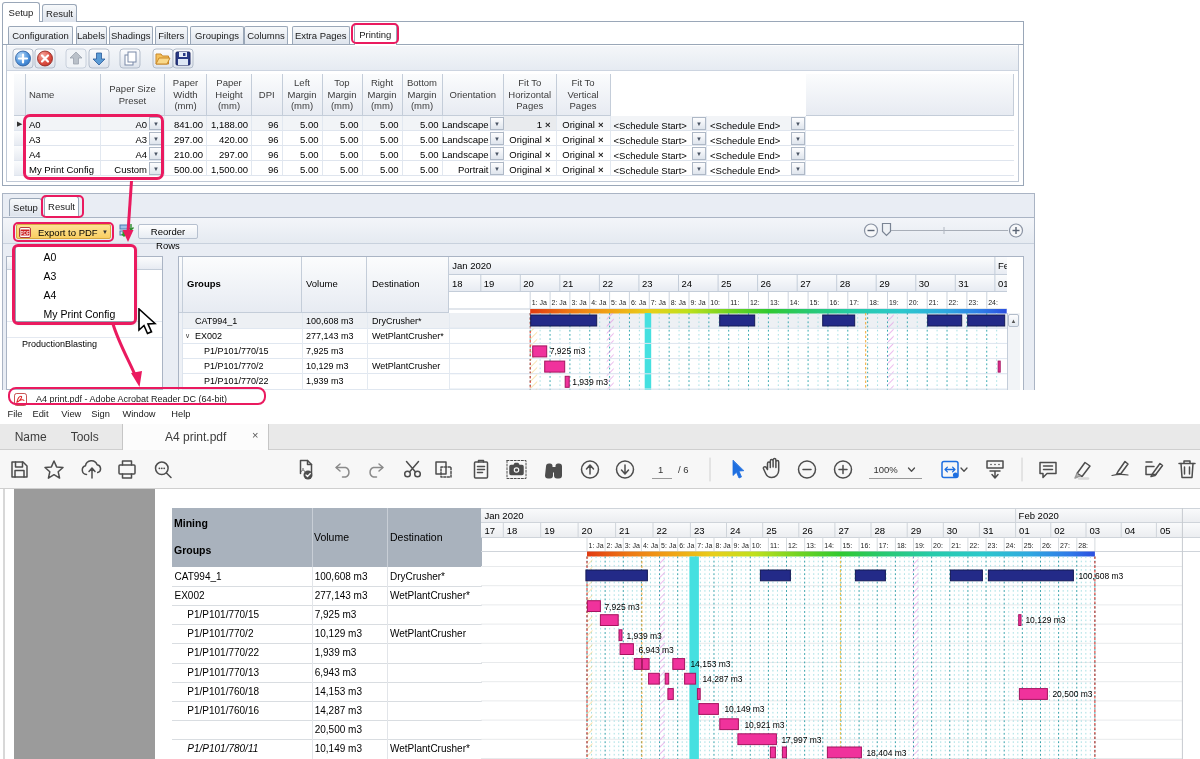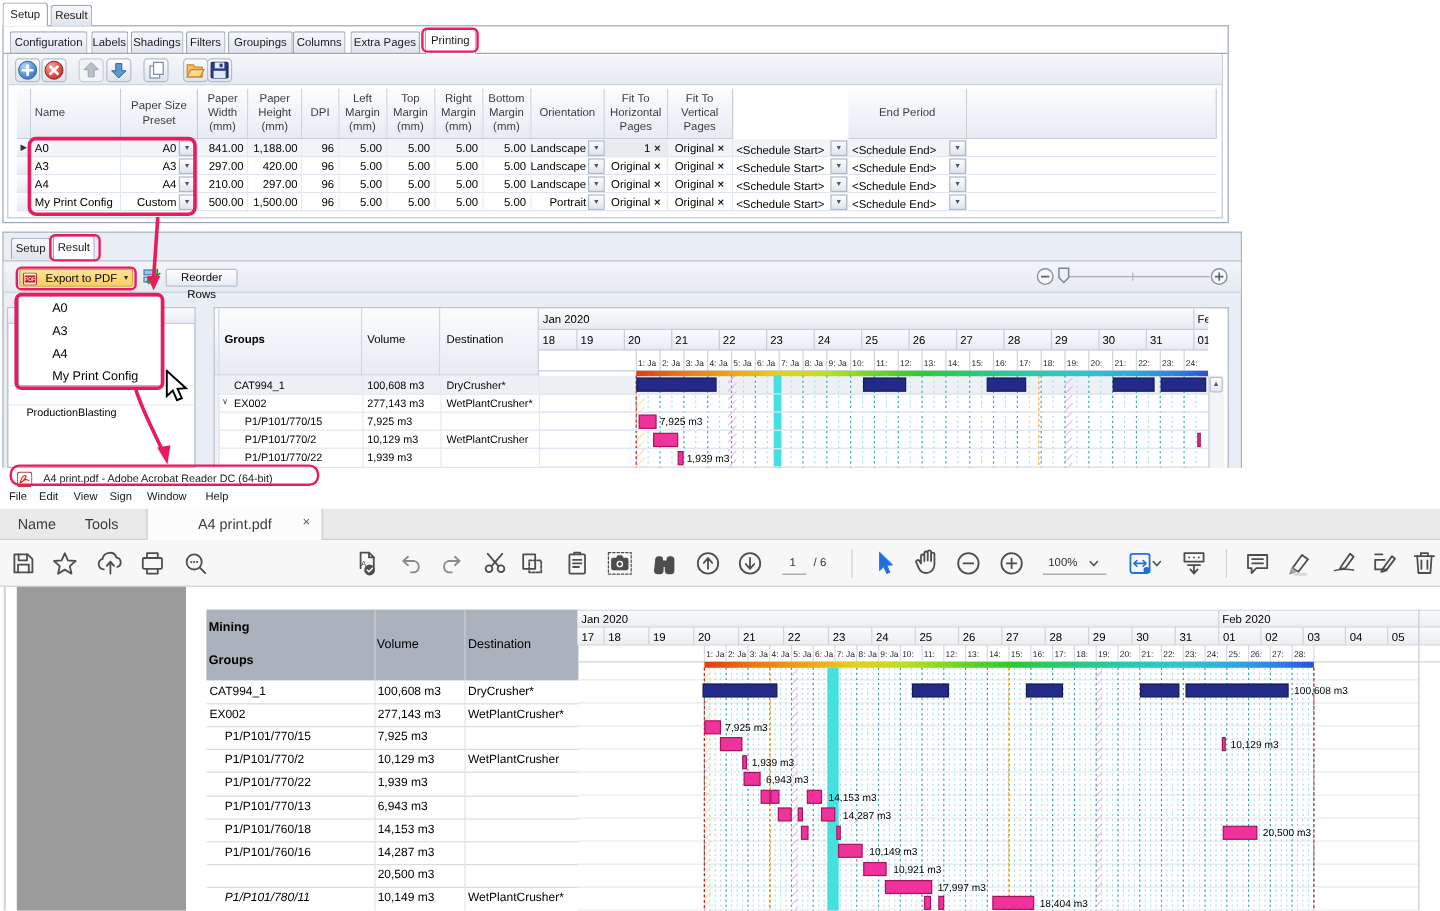--- a/index.html
+++ b/index.html
@@ -82,21 +82,20 @@
 <div class="hcell" style="left:165px;top:74px;width:42px;height:42px;justify-content:center;">Paper<br>Width<br>(mm)</div>
 <div class="hcell" style="left:207px;top:74px;width:45px;height:42px;justify-content:center;">Paper<br>Height<br>(mm)</div>
 <div class="hcell" style="left:252px;top:74px;width:30.5px;height:42px;justify-content:center;">DPI</div>
 <div class="hcell" style="left:282.5px;top:74px;width:40.0px;height:42px;justify-content:center;">Left<br>Margin<br>(mm)</div>
 <div class="hcell" style="left:322.5px;top:74px;width:40.0px;height:42px;justify-content:center;">Top<br>Margin<br>(mm)</div>
 <div class="hcell" style="left:362.5px;top:74px;width:40.0px;height:42px;justify-content:center;">Right<br>Margin<br>(mm)</div>
 <div class="hcell" style="left:402.5px;top:74px;width:40.0px;height:42px;justify-content:center;">Bottom<br>Margin<br>(mm)</div>
 <div class="hcell" style="left:442.5px;top:74px;width:61.5px;height:42px;justify-content:center;">Orientation</div>
 <div class="hcell" style="left:504px;top:74px;width:52.5px;height:42px;justify-content:center;">Fit To<br>Horizontal<br>Pages</div>
 <div class="hcell" style="left:556.5px;top:74px;width:54.0px;height:42px;justify-content:center;">Fit To<br>Vertical<br>Pages</div>
-<div class="hcell" style="left:707px;top:74px;width:99px;height:42px;justify-content:center;">End Period</div>
 <div class="hcell" style="left:806px;top:74px;width:208px;height:42px;justify-content:center;"></div>
 <div class="cell" style="left:14px;top:116px;width:12px;height:15px;background:linear-gradient(#fbfcfd,#e7ebf2);border-right:1px solid #c4cdd9;"></div>
 <div class="tx" style="left:17px;top:120px;font-size:7px;color:#333;">▶</div>
 <div class="cell" style="left:26px;top:116px;width:75px;height:15px;background:#f2f4f7;padding:3px 0 0 3px;">A0</div>
 <div class="cell" style="left:101px;top:116px;width:64px;height:15px;background:#f2f4f7;"></div>
 <div class="rtx" style="left:90px;top:119.5px;width:57px;">A0</div>
 <div class="combo" style="left:149px;top:117px;height:13px;line-height:12px;">▼</div>
 <div class="cell" style="left:165px;top:116px;width:42px;height:15px;background:#f2f4f7;"></div>
 <div class="rtx" style="left:165px;top:119.5px;width:38px;">841.00</div>
 <div class="cell" style="left:207px;top:116px;width:45px;height:15px;background:#f2f4f7;"></div>

